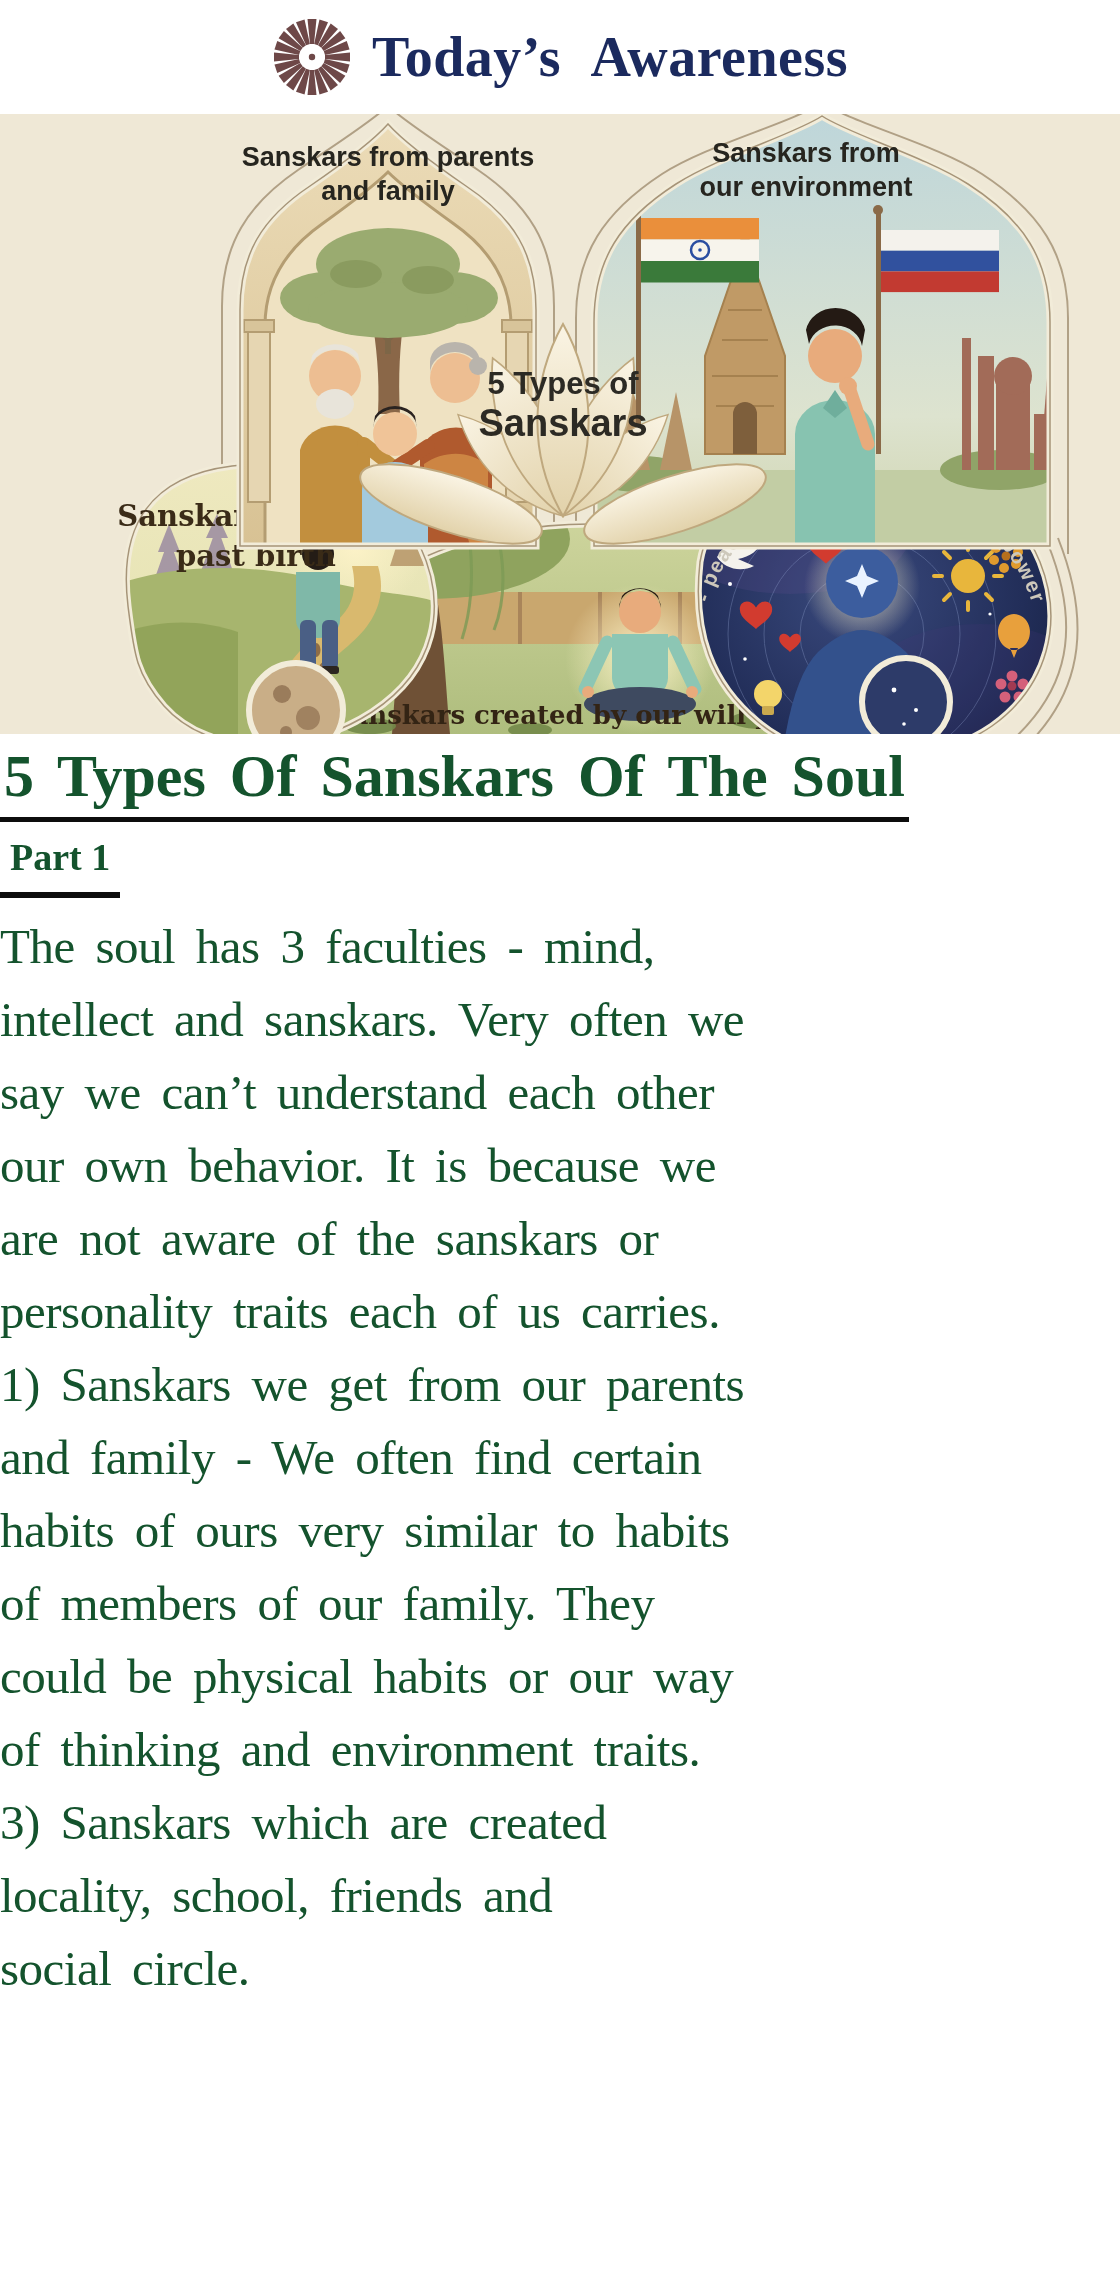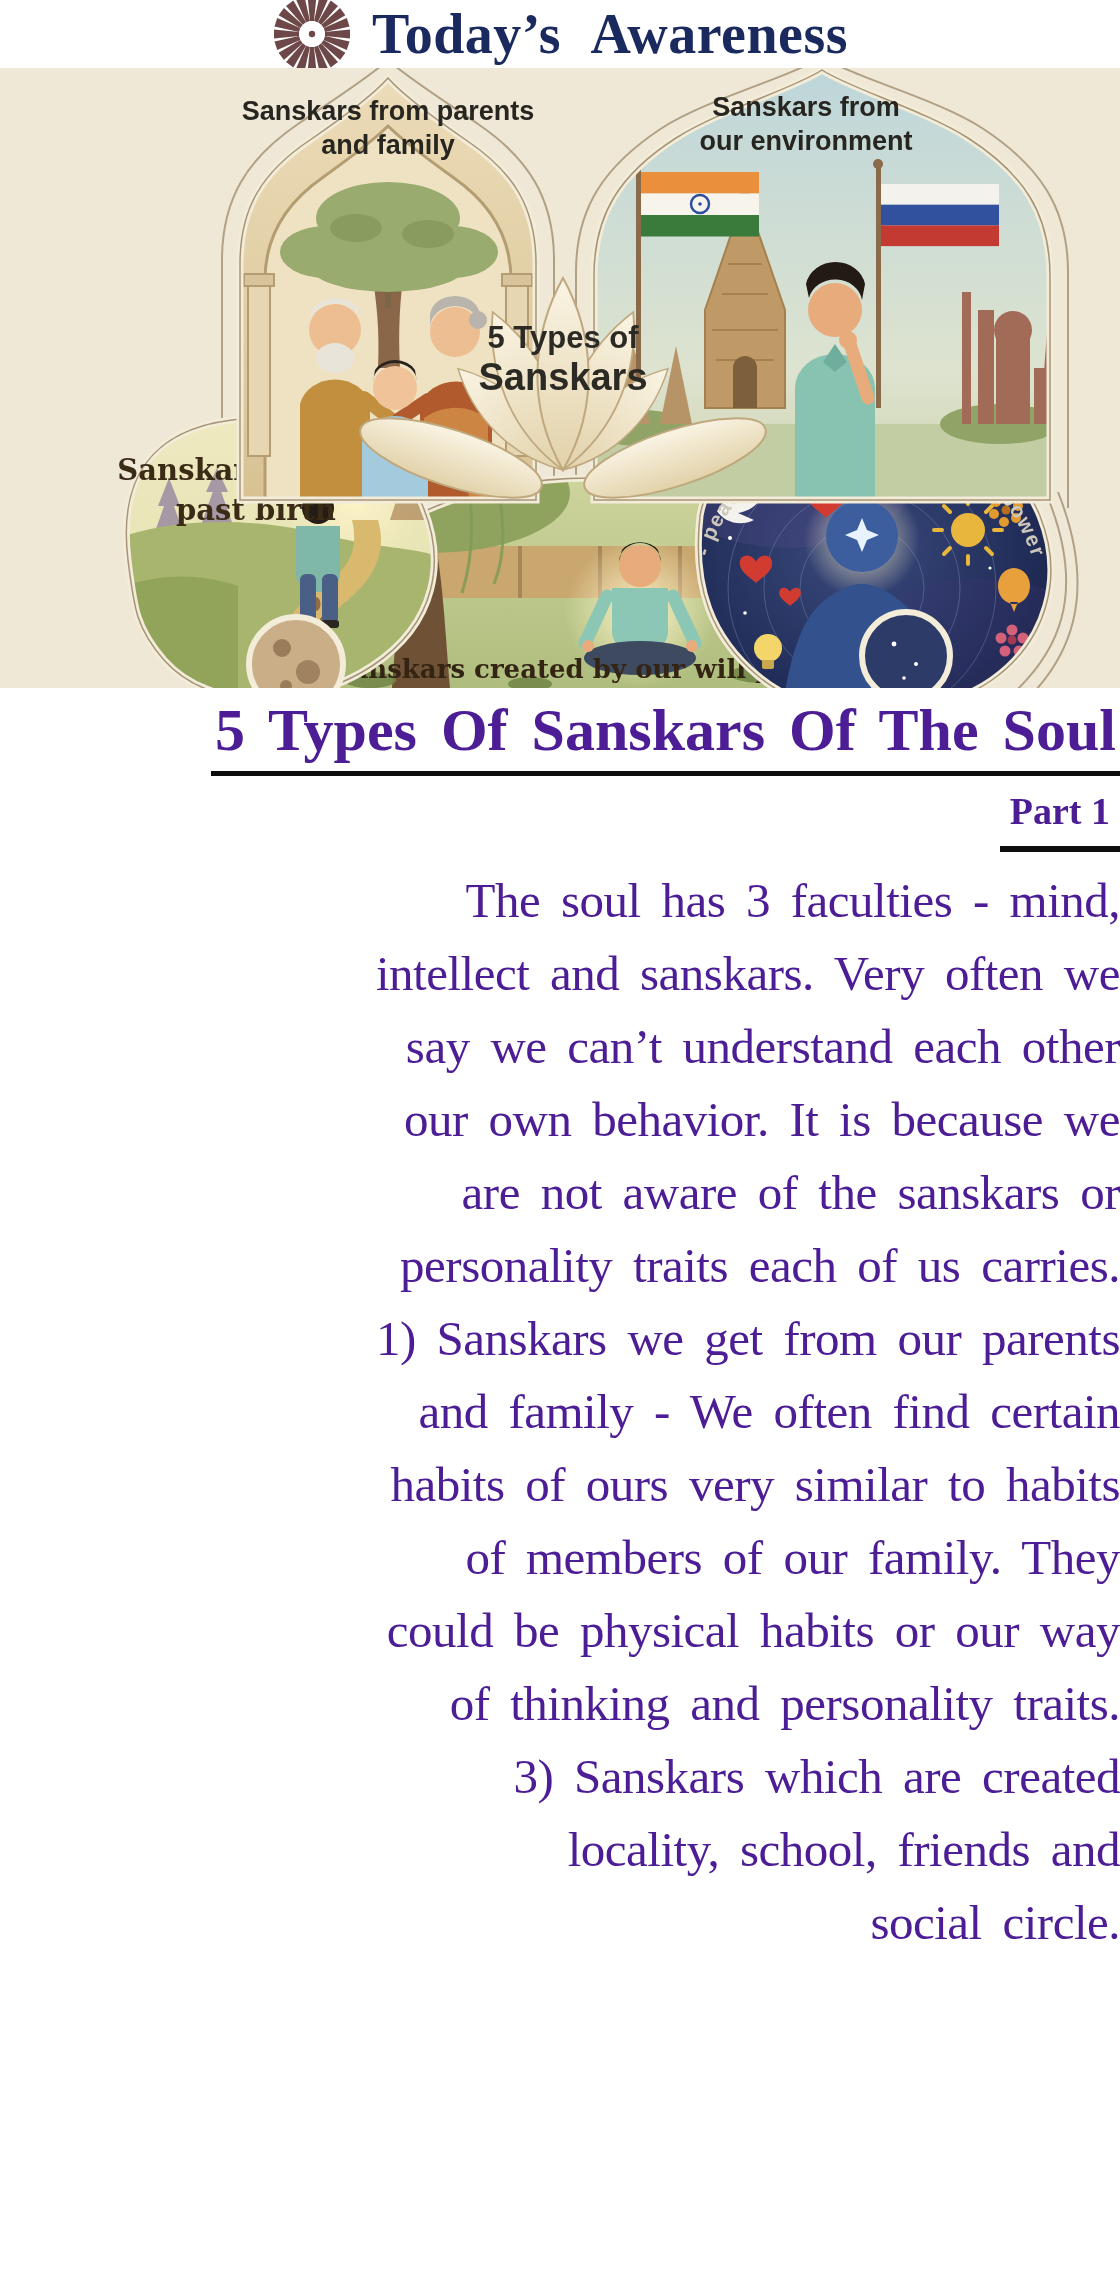--- a/index.html
+++ b/index.html
@@ -2,31 +2,31 @@
 <html><head>
 <meta charset="utf-8">
 <style>
   html,body{margin:0;padding:0;}
   body{
     width:1120px;height:2292px;background:#ffffff;overflow:hidden;
     font-family:"Liberation Serif", serif;
   }
   
   .header{
-    height:68px;display:flex;align-items:center;justify-content:center;
+    height:114px;display:flex;align-items:center;justify-content:center;
     gap:20px;background:#ffffff;
   }
   .header-title{
     font-size:56px;font-weight:bold;color:#1b2a5e;
     letter-spacing:.5px;word-spacing:18px;white-space:nowrap;
   }
   
   .hero{width:1120px;height:620px;display:block;}
   
-  .article{width:1120px;text-align:right;color:#4c1d95;}
+  .article{width:1120px;text-align:left;color:#14532d;}
   .article-title{
     display:inline-block;font-size:60px;font-weight:bold;line-height:64px;
     padding:10px 4px 9px;border-bottom:5px solid #0d0d0d;
     word-spacing:9px;white-space:nowrap;
   }
   .subtitle-row{margin-top:6px;}
   .article-subtitle{
     display:inline-block;font-size:38px;font-weight:bold;line-height:58px;
     padding:0 10px 6px;border-bottom:6px solid #0d0d0d;white-space:nowrap;
   }
@@ -451,18 +451,18 @@
     <div class="line">intellect and sanskars. Very often we</div>
     <div class="line">say we can’t understand each other</div>
     <div class="line">our own behavior. It is because we</div>
     <div class="line">are not aware of the sanskars or</div>
     <div class="line">personality traits each of us carries.</div>
     <div class="line">1) Sanskars we get from our parents</div>
     <div class="line">and family - We often find certain</div>
     <div class="line">habits of ours very similar to habits</div>
     <div class="line">of members of our family. They</div>
     <div class="line">could be physical habits or our way</div>
-    <div class="line">of thinking and personality traits.</div>
+    <div class="line">of thinking and environment traits.</div>
     <div class="line">3) Sanskars which are created</div>
     <div class="line">locality, school, friends and</div>
     <div class="line">social circle.</div>
   </div>
 </main>
 
 </body></html>

